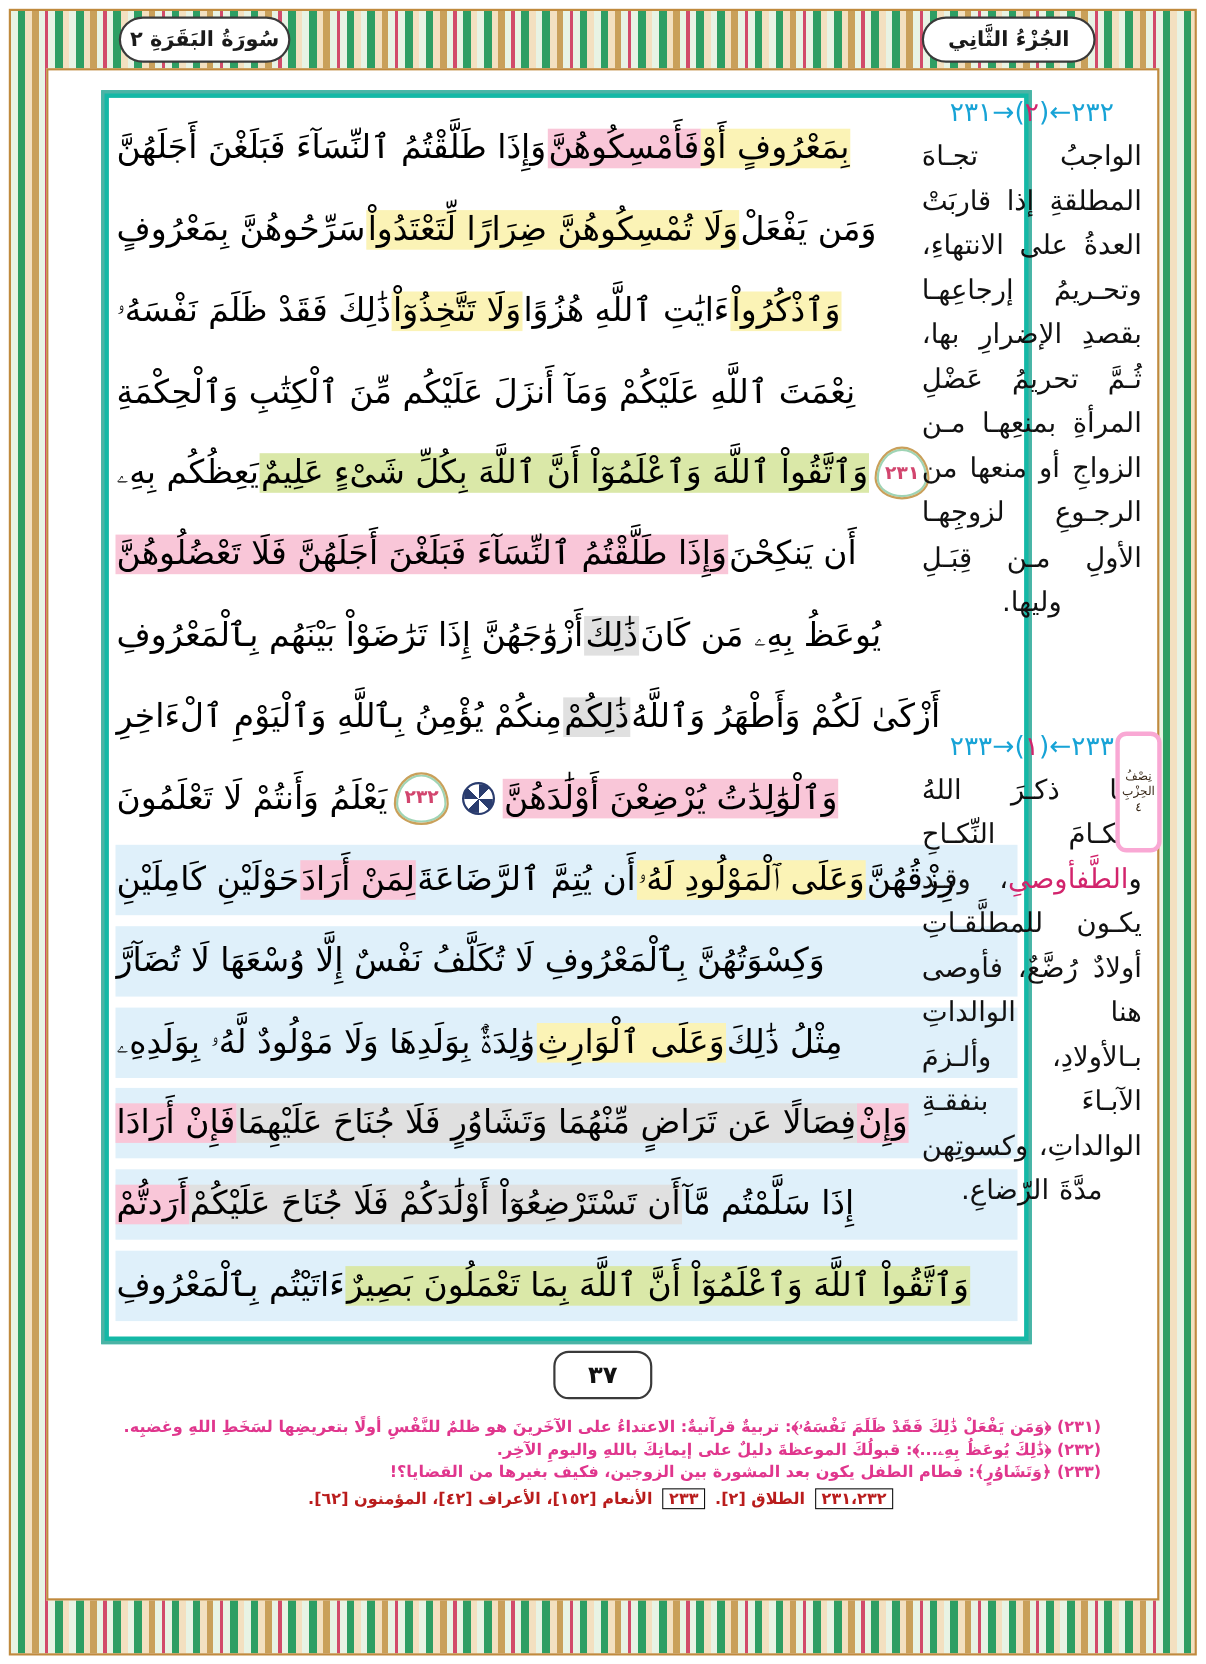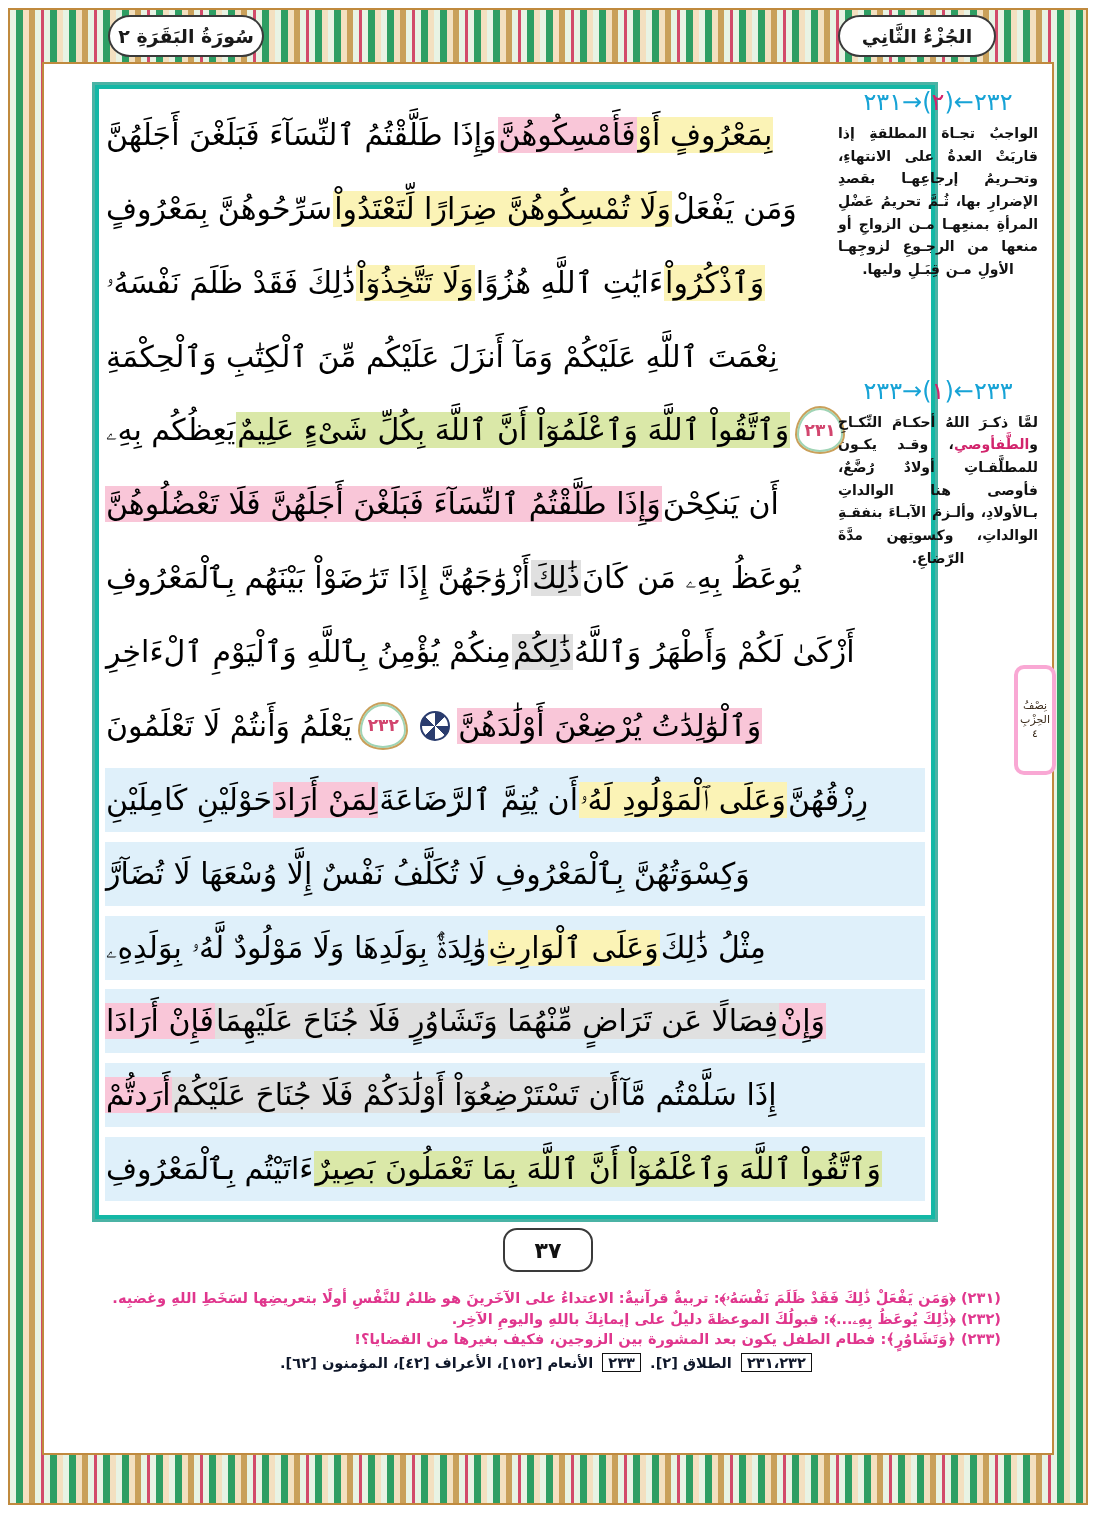--- a/index.html
+++ b/index.html
@@ -125,25 +125,24 @@
   }
   .tafsir-block{margin-bottom:18px;}
   .tafsir-head{
     font-size:24px;font-weight:normal;text-align:center;
     direction:rtl;white-space:nowrap;margin-bottom:6px;
   }
   .tafsir-head .n{color:#17a3d6;}
   .tafsir-head .c{color:#d2246c;}
   .tafsir-head .ar{color:#17a3d6;}
   .tafsir-body{
-    font-size:14px;line-height:1.62;
+    font-size:25px;line-height:1.62;
     text-align:justify;text-align-last:center;
     direction:rtl;color:#111111;
     word-spacing:1px;
-    font-weight:bold;
   }
   .tafsir-body .accent{color:#d2246c;}
 
   
   .pageno{
     position:absolute;left:50%;transform:translateX(-50%);
     top:1228px;
     width:86px;height:40px;
     background:#ffffff;border:2px solid #3a3a3a;border-radius:14px;
     display:flex;align-items:center;justify-content:center;
@@ -166,21 +165,21 @@
     display:inline-block;width:13px;height:13px;
     border:1.6px solid #111;vertical-align:-1px;margin:0 3px;
     position:relative;
   }
   .chk::after{
     content:"✔";position:absolute;left:0px;top:-5px;
     font-size:13px;color:#111;
   }
   .refline{
     margin-top:3px;font-size:14.6px;font-weight:bold;
-    color:#0f172a;text-align:center;direction:rtl;white-space:nowrap;
+    color:#b91c1c;text-align:center;direction:rtl;white-space:nowrap;
   }
   .refbox{
     display:inline-block;border:1.6px solid #111;
     padding:0px 5px;margin:0 4px;
   }
 </style>
 </head>
 <body>
 
 <div class="page">

